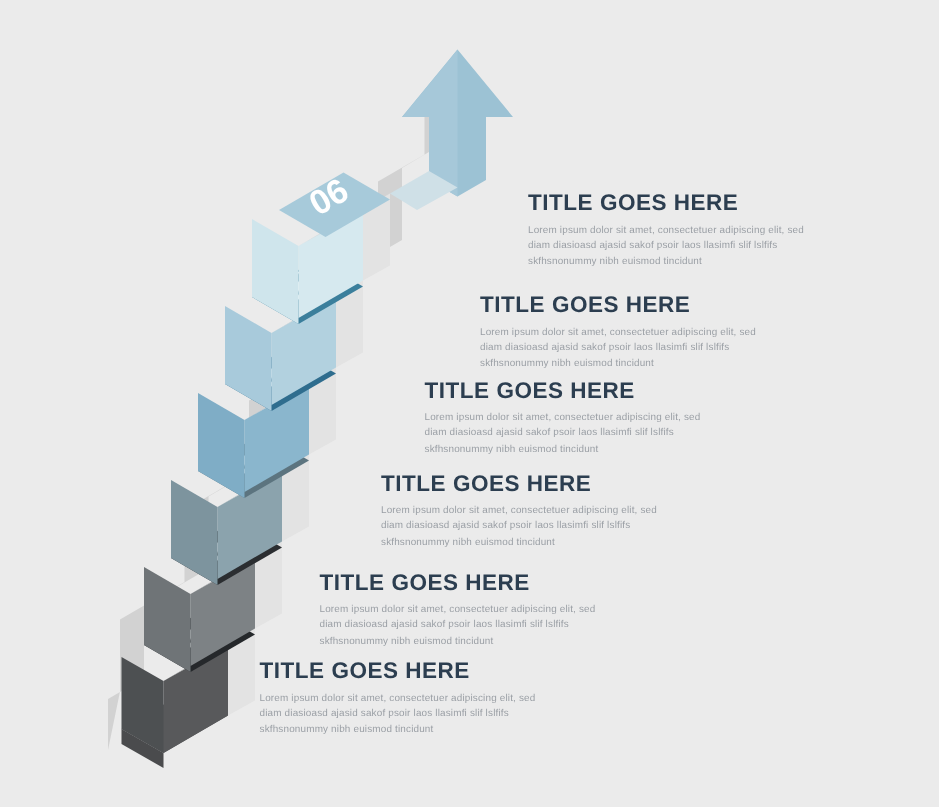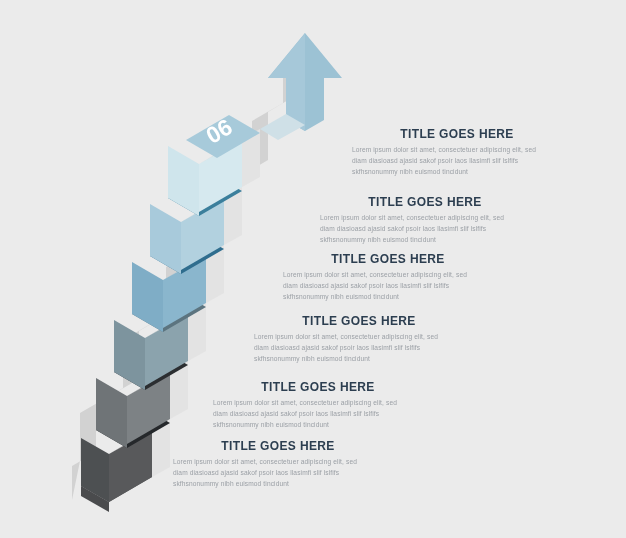--- a/index.html
+++ b/index.html
@@ -25,28 +25,27 @@
     left: 0;
     top: 0;
     width: 626px;
     height: 538px;
   }
   .textblock {
     position: absolute;
     width: 210px;
   }
   .tb-title {
-    font-size: 12px;
+    font-size: 15px;
     font-weight: bold;
     letter-spacing: 0.35px;
     color: #2c3e50;
     margin: 0 0 4px 0;
     line-height: 1.1;
     white-space: nowrap;
-    text-align: center;
   }
   .tb-body {
     font-size: 6.6px;
     line-height: 1.62;
     color: #9a9fa5;
     margin: 0;
     letter-spacing: 0.12px;
   }
   .tb-body span { display: block; }
 </style>

